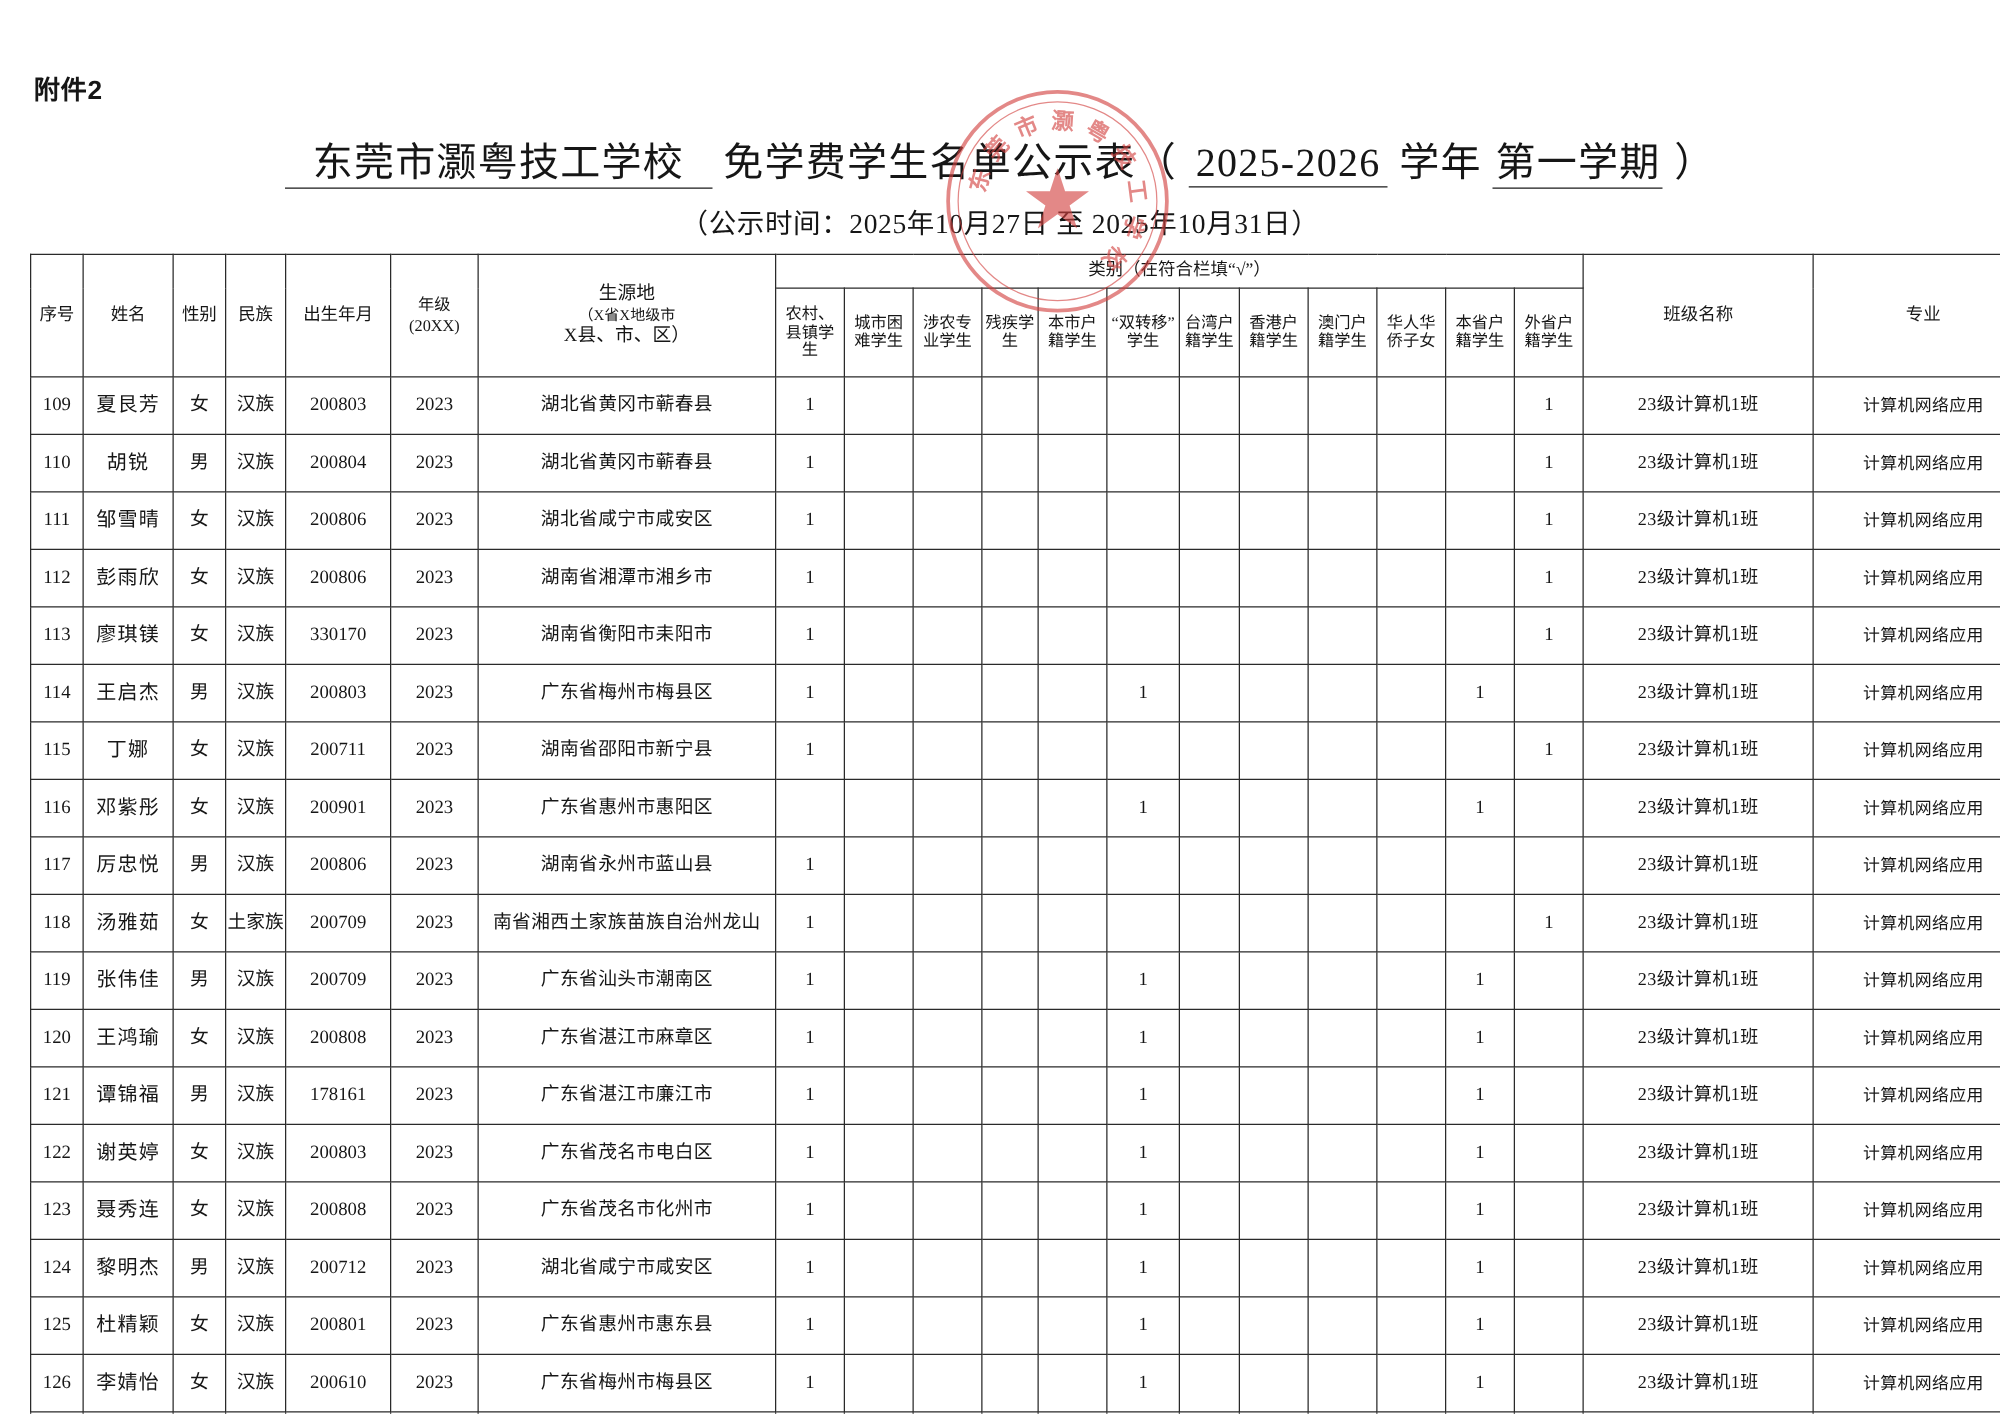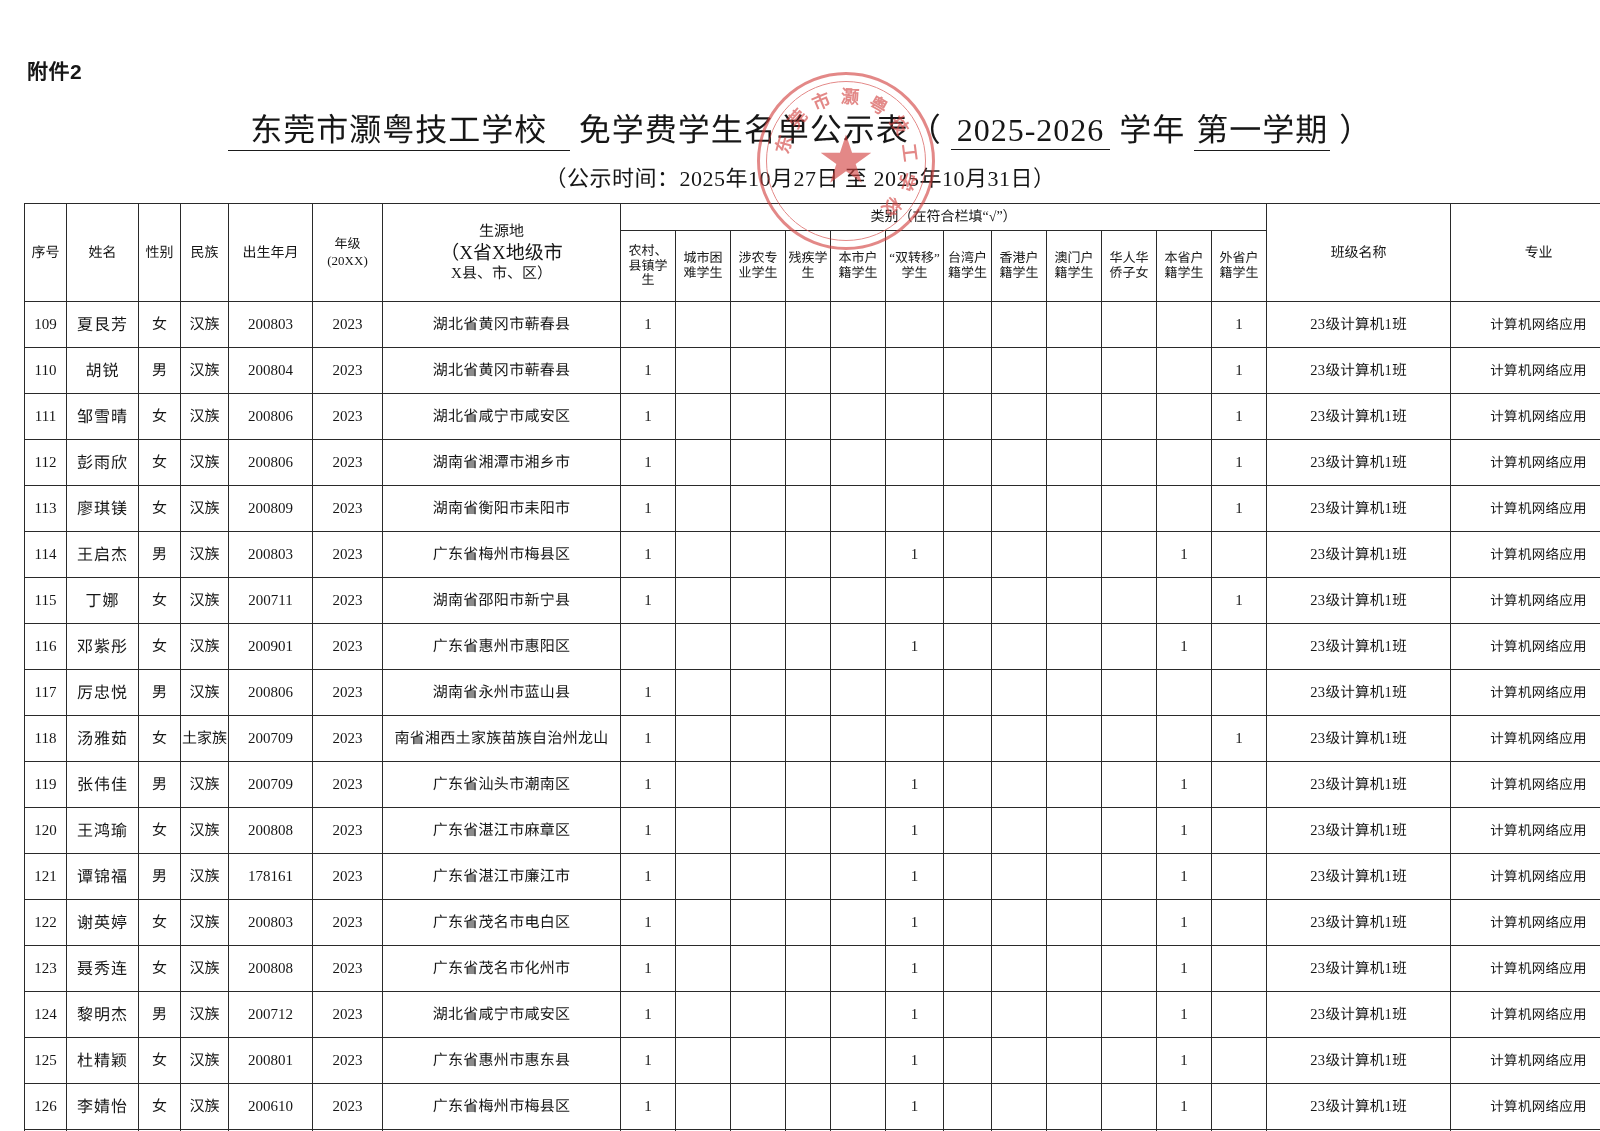--- a/index.html
+++ b/index.html
@@ -243,21 +243,21 @@
           <th rowspan="2" class="hdr-tall">姓名</th>
           <th rowspan="2" class="hdr-tall">性别</th>
           <th rowspan="2" class="hdr-tall">民族</th>
           <th rowspan="2" class="hdr-tall">出生年月</th>
           <th rowspan="2" class="hdr-tall">
             <span class="vstack">年级</span>
             <span class="vstack">(20XX)</span>
           </th>
           <th rowspan="2" class="hdr-tall">
             <span class="vstack" style="font-size:15px">生源地</span>
-            <span class="vstack" style="font-size:19px">（X省X地级市</span>
+            <span class="vstack" style="font-size:12px">（X省X地级市</span>
             <span class="vstack" style="font-size:15px">X县、市、区）</span>
           </th>
           <th colspan="12" class="cat-title">类别（在符合栏填“√”）</th>
           <th rowspan="2" class="hdr-tall">班级名称</th>
           <th rowspan="2" class="hdr-tall">专业</th>
         </tr>
         <tr>
           <th style="height:70px">
               <span class="vstack">农村、县镇学生</span>
             </th>
@@ -387,21 +387,21 @@
             <td class="mark"></td>
             <td class="mark">1</td>
             <td class="cls">23级计算机1班</td>
             <td class="major">计算机网络应用</td>
           </tr>
           <tr>
             <td class="num">113</td>
             <td class="name">廖琪镁</td>
             <td>女</td>
             <td>汉族</td>
-            <td class="birth">200809</td>
+            <td class="birth">330170</td>
             <td class="grade">2023</td>
             <td class="origin">湖南省衡阳市耒阳市</td>
             <td class="mark">1</td>
             <td class="mark"></td>
             <td class="mark"></td>
             <td class="mark"></td>
             <td class="mark"></td>
             <td class="mark"></td>
             <td class="mark"></td>
             <td class="mark"></td>

